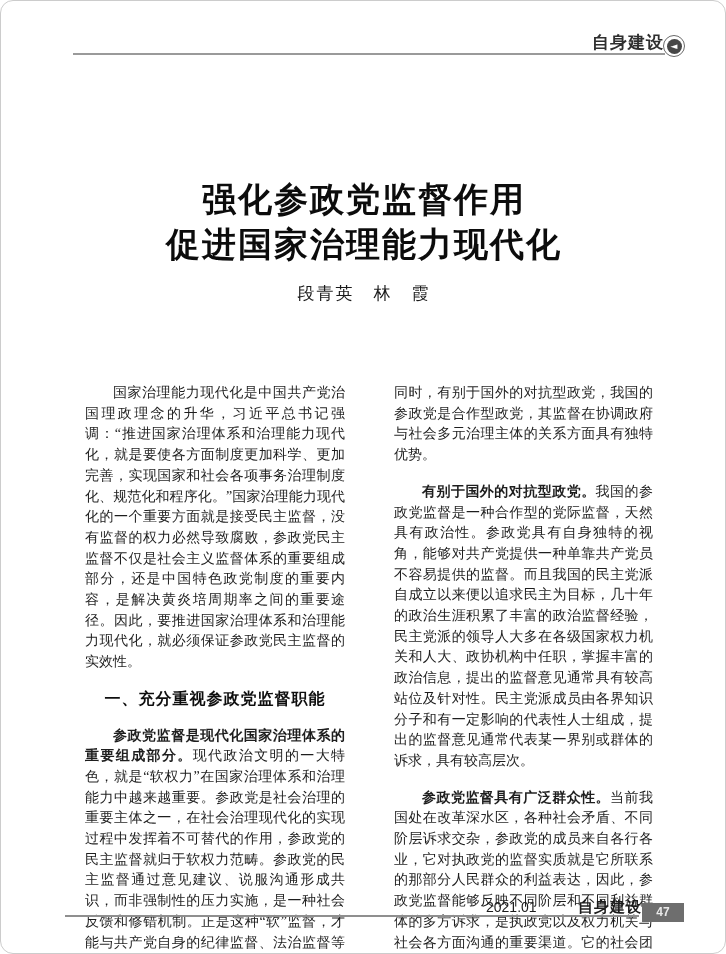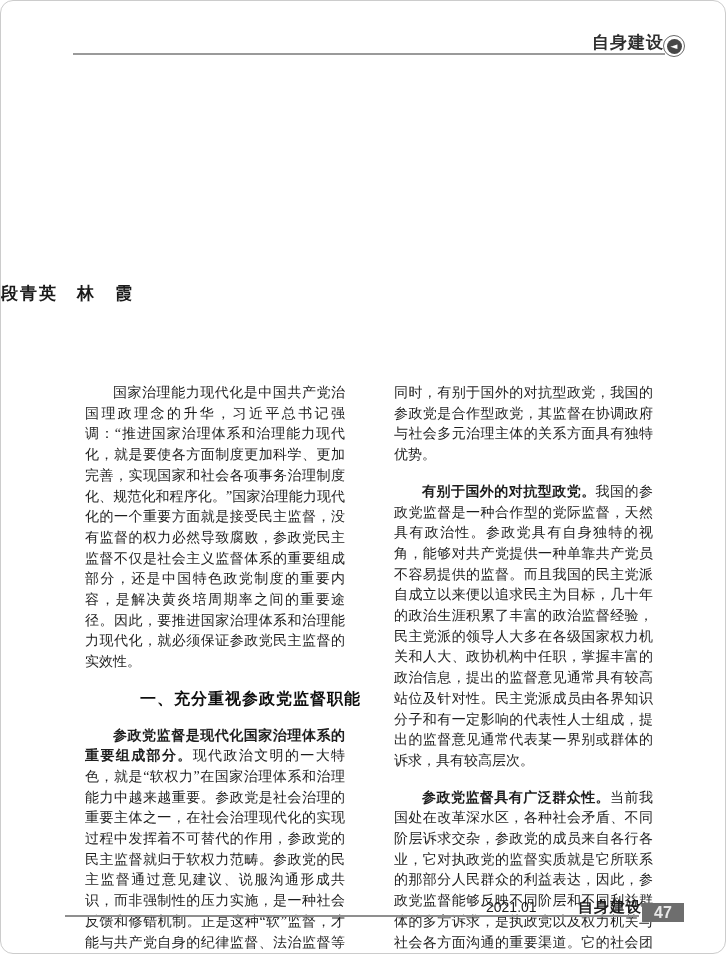--- a/index.html
+++ b/index.html
@@ -43,41 +43,42 @@
   
   .title {
     position:absolute; left:0; top:176px; width:726px;
     text-align:center;
     font-family:"Liberation Sans", sans-serif;
     font-weight:800; font-size:34px; line-height:45px;
     color:#0c0c0c; letter-spacing:2px;
   }
   .authors {
     position:absolute; left:0; top:281px; width:726px;
+    text-align:center;
     font-family:"Liberation Sans", sans-serif;
-    font-weight:bold; font-size:17px; color:#1a1a1a;
+    font-weight:normal; font-size:17px; color:#1a1a1a;
     letter-spacing:2px;
   }
 
   
   .col {
     position:absolute; top:366px;
     font-size:14px; line-height:20.7px;
     text-align:justify; text-justify:inter-character;
     word-break:break-all;
     color:#1e1e1e;
   }
   .col-left  { left:68px;  width:292px; }
   .col-right { left:377px; width:291px; }
   .body-p { margin:16px; }
   .body-p.indent { text-indent:2em; }
   .lead { font-weight:bold; }
   .section-heading {
     margin:8px 0 2px 0;
-    text-align:right; text-indent:0;
+    text-align:center; text-indent:0;
     font-size:16px; font-weight:bold; color:#0e0e0e;
     letter-spacing:1px;
   }
 
   
   .footer-rule {
     position:absolute; left:64px; top:914px;
     width:574px; height:2px; background:#8f8f8f;
   }
   .footer-issue {
@@ -88,35 +89,39 @@
   .footer-journal {
     position:absolute; left:577px; top:897px;
     font-size:15px; font-weight:bold; color:#1c1c1c;
     letter-spacing:1px; white-space:nowrap;
   }
   .footer-pagenum {
     position:absolute; left:641px; top:902px;
     width:42px; height:19px;
     background:#6e6e6e; color:#e9e9e9;
     font-family:"Liberation Sans", sans-serif;
-    font-size:16px; font-weight:bold;
+    font-size:12px; font-weight:bold;
     text-align:center; line-height:19px;
   }
 </style>
 </head>
 <body>
 
 <div class="page">
 
   <span class="header-label">自身建设</span>
   <span class="header-icon">
     <span class="header-icon-core">◄</span>
   </span>
   <div class="header-rule"></div>
 
+  <div class="title">
+    <div>强化参政党监督作用</div>
+    <div>促进国家治理能力现代化</div>
+  </div>
   <div class="authors">段青英　林　霞</div>
 
   <div class="col col-left">
     <p class="body-p indent"><span>国家治理能力现代化是中国共产党治国理政理念的升华，习近平总书记强调：“推进国家治理体系和治理能力现代化，就是要使各方面制度更加科学、更加完善，实现国家和社会各项事务治理制度化、规范化和程序化。”国家治理能力现代化的一个重要方面就是接受民主监督，没有监督的权力必然导致腐败，参政党民主监督不仅是社会主义监督体系的重要组成部分，还是中国特色政党制度的重要内容，是解决黄炎培周期率之间的重要途径。因此，要推进国家治理体系和治理能力现代化，就必须保证参政党民主监督的实效性。</span></p>
     <h2 class="section-heading">一、充分重视参政党监督职能</h2>
     <p class="body-p indent"><span class="lead">参政党监督是现代化国家治理体系的重要组成部分。</span><span>现代政治文明的一大特色，就是“软权力”在国家治理体系和治理能力中越来越重要。参政党是社会治理的重要主体之一，在社会治理现代化的实现过程中发挥着不可替代的作用，参政党的民主监督就归于软权力范畴。参政党的民主监督通过意见建议、说服沟通形成共识，而非强制性的压力实施，是一种社会反馈和修错机制。正是这种“软”监督，才能与共产党自身的纪律监督、法治监督等配合，有效避免国家权力资源的过度消耗和浪费，形成现代化国家治理体系。</span></p>
   </div>
 
   <div class="col col-right">
     <p class="body-p"><span>同时，有别于国外的对抗型政党，我国的参政党是合作型政党，其监督在协调政府与社会多元治理主体的关系方面具有独特优势。</span></p>

